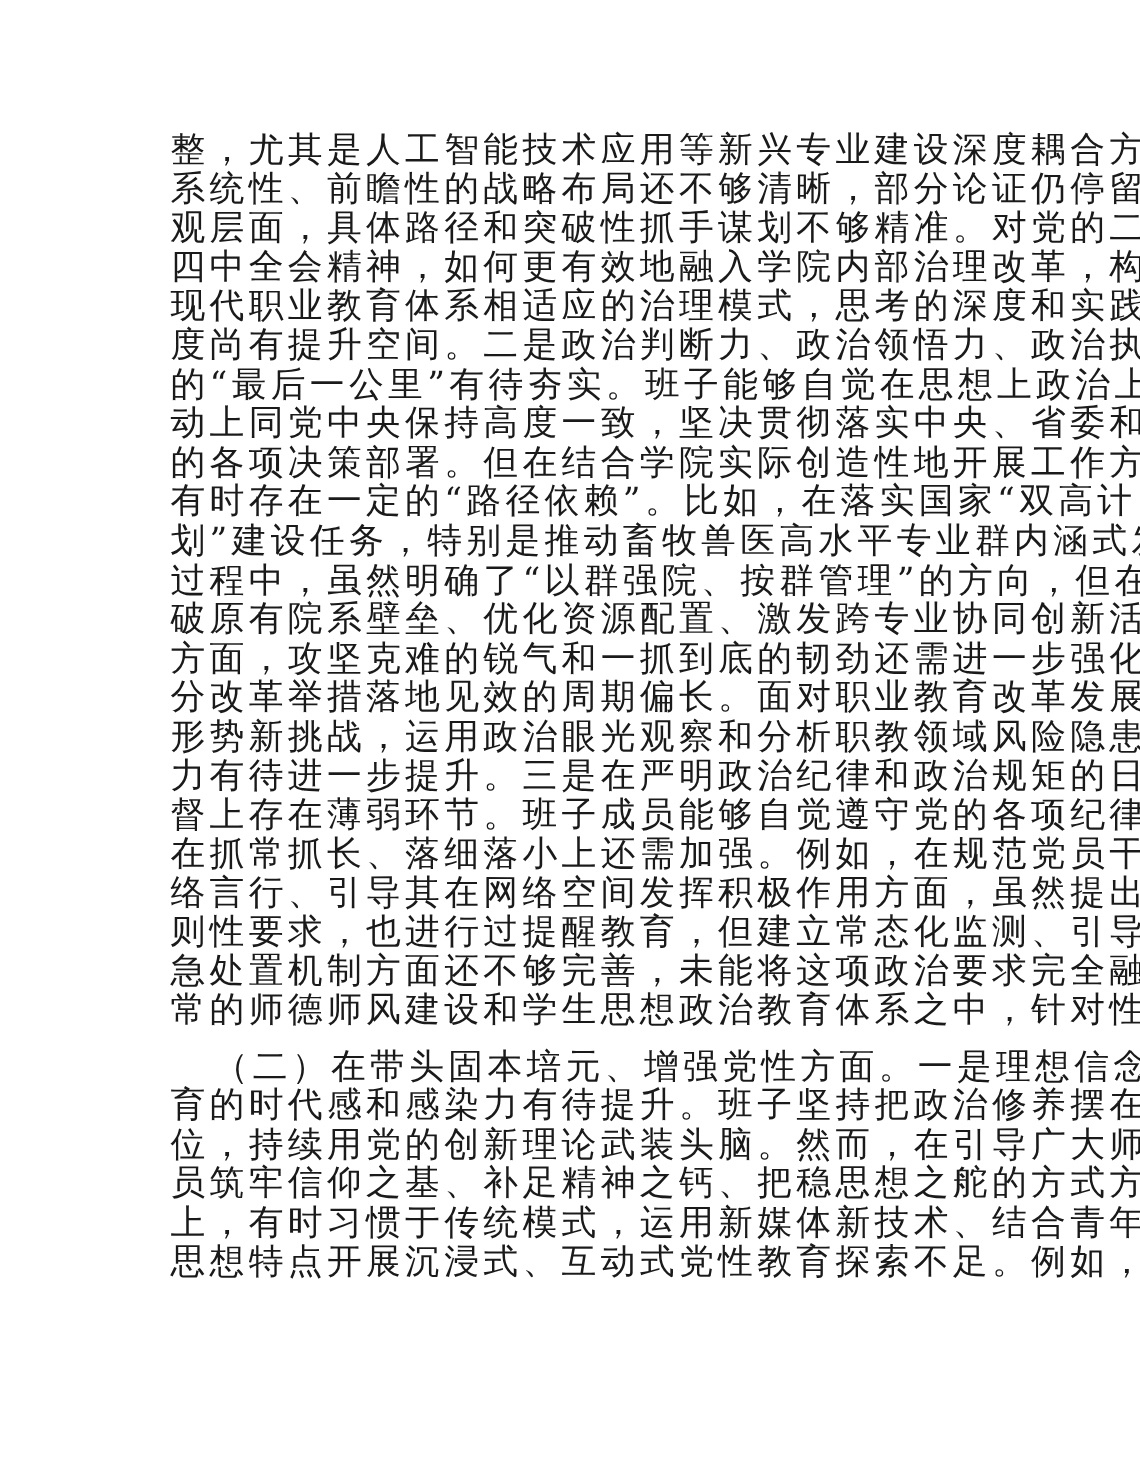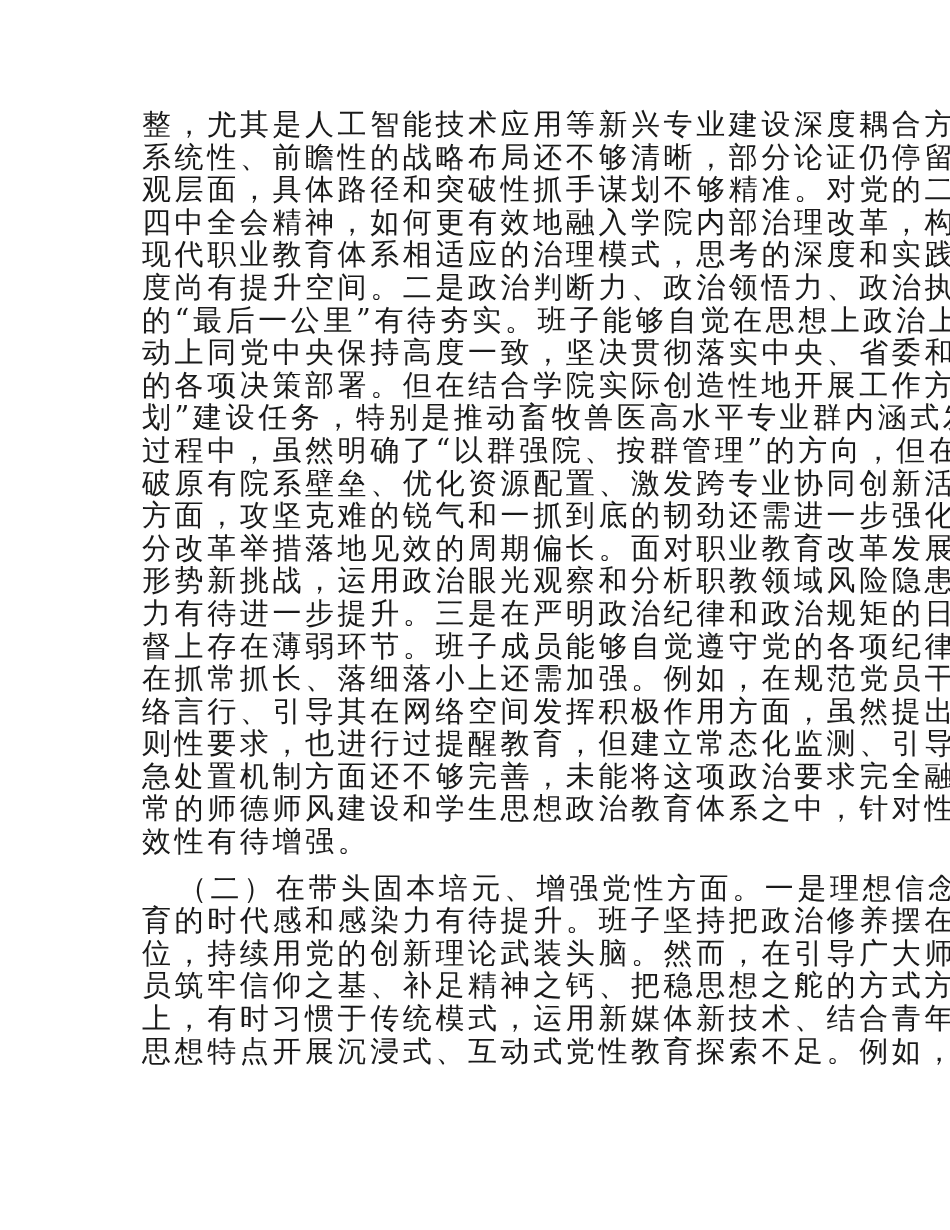--- a/index.html
+++ b/index.html
@@ -46,34 +46,34 @@
   <p class="para">
     <span class="line">整，尤其是人工智能技术应用等新兴专业建设深度耦合方面，</span>
     <span class="line">系统性、前瞻性的战略布局还不够清晰，部分论证仍停留在宏</span>
     <span class="line">观层面，具体路径和突破性抓手谋划不够精准。对党的二十届</span>
     <span class="line">四中全会精神，如何更有效地融入学院内部治理改革，构建与</span>
     <span class="line">现代职业教育体系相适应的治理模式，思考的深度和实践的力</span>
     <span class="line">度尚有提升空间。二是政治判断力、政治领悟力、政治执行力</span>
     <span class="line">的“最后一公里”有待夯实。班子能够自觉在思想上政治上行</span>
     <span class="line">动上同党中央保持高度一致，坚决贯彻落实中央、省委和市委</span>
     <span class="line">的各项决策部署。但在结合学院实际创造性地开展工作方面，</span>
+    <span class="line">有时存在一定的“路径依赖”。比如，在落实国家“双高计</span>
     <span class="line">划”建设任务，特别是推动畜牧兽医高水平专业群内涵式发展</span>
     <span class="line">过程中，虽然明确了“以群强院、按群管理”的方向，但在打</span>
     <span class="line">破原有院系壁垒、优化资源配置、激发跨专业协同创新活力等</span>
     <span class="line">方面，攻坚克难的锐气和一抓到底的韧劲还需进一步强化，部</span>
     <span class="line">分改革举措落地见效的周期偏长。面对职业教育改革发展的新</span>
     <span class="line">形势新挑战，运用政治眼光观察和分析职教领域风险隐患的能</span>
     <span class="line">力有待进一步提升。三是在严明政治纪律和政治规矩的日常监</span>
     <span class="line">督上存在薄弱环节。班子成员能够自觉遵守党的各项纪律，但</span>
     <span class="line">在抓常抓长、落细落小上还需加强。例如，在规范党员干部网</span>
     <span class="line">络言行、引导其在网络空间发挥积极作用方面，虽然提出了原</span>
     <span class="line">则性要求，也进行过提醒教育，但建立常态化监测、引导和应</span>
     <span class="line">急处置机制方面还不够完善，未能将这项政治要求完全融入日</span>
     <span class="line">常的师德师风建设和学生思想政治教育体系之中，针对性、实</span>
-    <span class="line">效性有待增强。</span>
   </p>
   <p class="para">
     <span class="line indent">（二）在带头固本培元、增强党性方面。一是理想信念教</span>
     <span class="line">育的时代感和感染力有待提升。班子坚持把政治修养摆在首</span>
     <span class="line">位，持续用党的创新理论武装头脑。然而，在引导广大师生党</span>
     <span class="line">员筑牢信仰之基、补足精神之钙、把稳思想之舵的方式方法</span>
     <span class="line">上，有时习惯于传统模式，运用新媒体新技术、结合青年师生</span>
     <span class="line">思想特点开展沉浸式、互动式党性教育探索不足。例如，在利</span>
   </p>
 </div>

